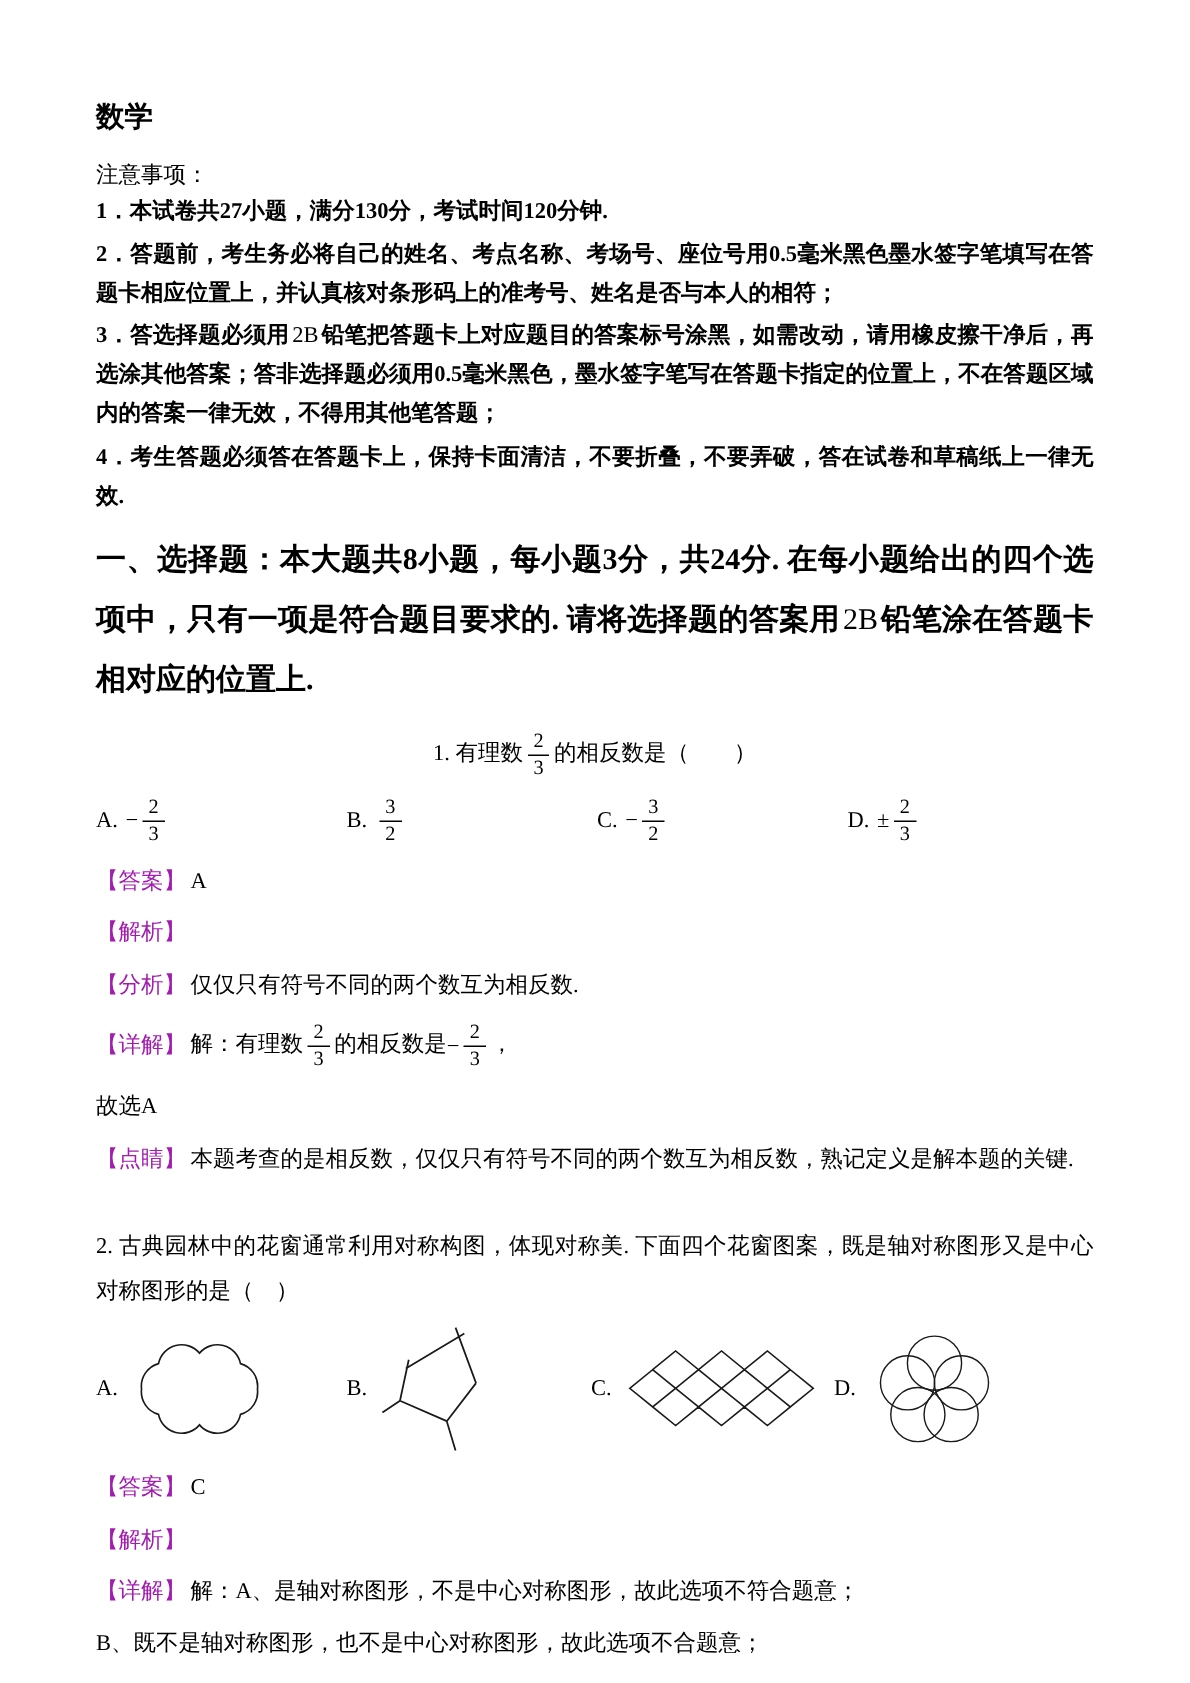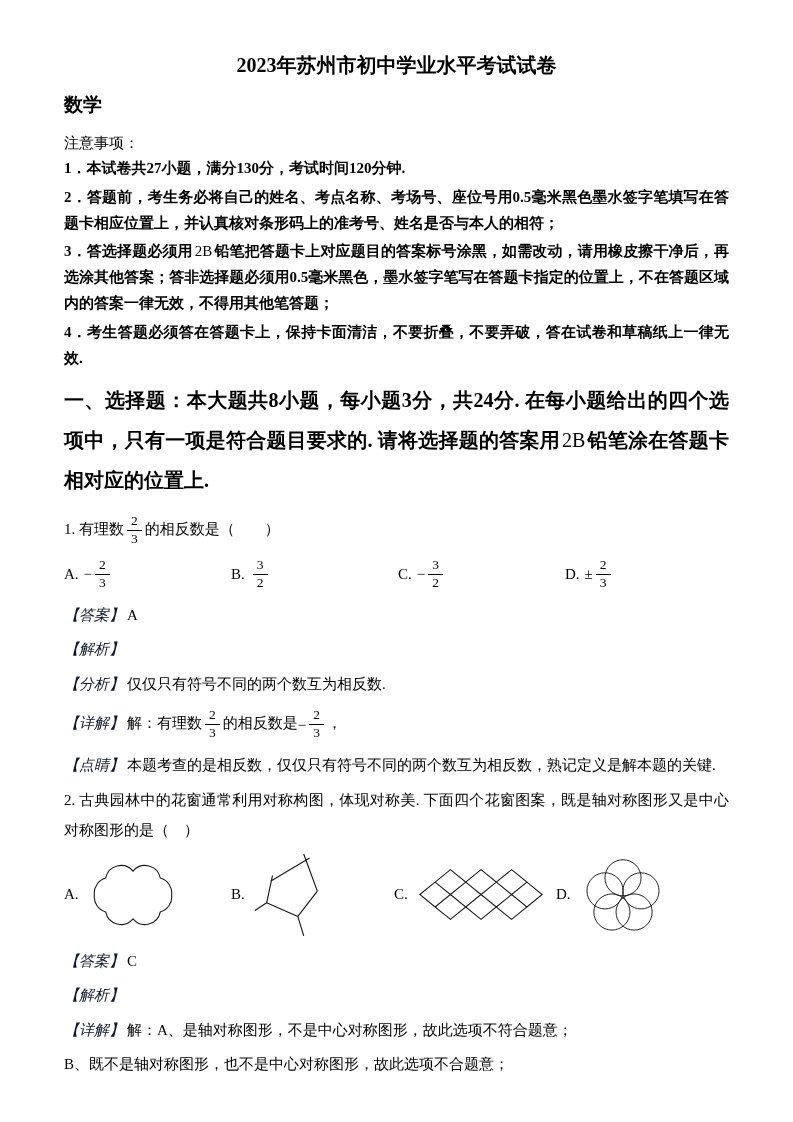--- a/index.html
+++ b/index.html
@@ -9,46 +9,45 @@
     font-family:"Liberation Serif","DejaVu Serif",serif;
     color:#000;
   }
   .page { padding:52px 64px 0 64px; }
   .title { font-size:20px; font-weight:bold; text-align:center; }
   .subtitle { font-size:19px; font-weight:bold; margin-top:13px; }
   .notice-head { font-size:15px; font-weight:normal; margin-top:16px; }
   .np { font-size:15px; font-weight:bold; line-height:1.72; text-align:justify; margin-top:3px; }
   .math-run { font-weight:normal; padding:0 2px; font-family:"Liberation Serif",serif; }
   .section-head { font-size:20px; font-weight:bold; line-height:2.0; text-align:justify; margin-top:9px; }
-  .stem { font-size:15px; margin-top:13px; line-height:1.6; }
-  .stem2 { font-size:15px; margin-top:8px; line-height:2.0; text-align:justify; }
+  .stem { font-size:15px; margin-top:13px; line-height:1.6;text-align:center; }
+  .stem2 { font-size:15px; margin-top:32px; line-height:2.0; text-align:justify; }
   .opt-row { display:flex; margin-top:9px; font-size:15px; align-items:center; }
   .opt { width:167px; display:flex; align-items:center; }
   .opt:last-child { width:auto; }
   .opt-label { margin-right:5px; }
   .frac { display:inline-flex; flex-direction:column; align-items:center; vertical-align:middle; font-size:13.5px; line-height:1.25; margin:0 3px; }
   .frac .num { padding:0 4px; border-bottom:1px solid #000; }
   .frac .den { padding:0 4px; }
   .mfrac { display:inline-flex; align-items:center; vertical-align:middle; }
   .ans-line { font-size:15px; margin-top:12px; line-height:1.5; }
-  .tag { color:#0f172a; margin-right:3px;font-style:italic; }
+  .tag { color:#a21caf; margin-right:3px; }
   .fig-row { display:flex; align-items:center; margin-top:7px; }
   .fig-opt { display:flex; align-items:center; font-size:15px; }
   .fig-cell-a { width:167px; }
   .fig-cell-b { width:163px; }
   .fig-cell-c { width:162px; }
   .fig-opt .opt-label { margin-right:8px; }
   .fig-opt svg { display:block; }
 </style>
 </head>
 <body>
 
 <div class="page">
 
-  <div class="title">2023年苏州市初中学业水平考试试卷</div>
   <div class="subtitle">数学</div>
 
   <p class="notice-head">注意事项：</p>
   <p class="np">1．本试卷共27小题，满分130分，考试时间120分钟.</p>
   <p class="np">2．答题前，考生务必将自己的姓名、考点名称、考场号、座位号用0.5毫米黑色墨水签字笔填写在答题卡相应位置上，并认真核对条形码上的准考号、姓名是否与本人的相符；</p>
   <p class="np"><span>3．答选择题必须用</span><span class="math-run">2B</span><span>铅笔把答题卡上对应题目的答案标号涂黑，如需改动，请用橡皮擦干净后，再选涂其他答案；答非选择题必须用0.5毫米黑色，墨水签字笔写在答题卡指定的位置上，不在答题区域内的答案一律无效，不得用其他笔答题；</span></p>
   <p class="np">4．考生答题必须答在答题卡上，保持卡面清洁，不要折叠，不要弄破，答在试卷和草稿纸上一律无效.</p>
 
   <p class="section-head"><span>一、选择题：本大题共8小题，每小题3分，共24分. 在每小题给出的四个选项中，只有一项是符合题目要求的. 请将选择题的答案用</span><span class="math-run">2B</span><span>铅笔涂在答题卡相对应的位置上.</span></p>
 
@@ -100,20 +99,21 @@
   <p class="ans-line"><span class="tag">【详解】</span><span>解：有理数</span><span class="frac">
         <span class="num">2</span>
         <span class="den">3</span>
       </span><span>的相反数是</span><span class="mfrac">
         <span>−</span>
         <span class="frac">
           <span class="num">2</span>
           <span class="den">3</span>
         </span>
       </span><span>，</span></p>
+  <p class="ans-line">故选A</p>
   <p class="ans-line"><span class="tag">【点睛】</span><span>本题考查的是相反数，仅仅只有符号不同的两个数互为相反数，熟记定义是解本题的关键.</span></p>
 
   <p class="stem2">2. 古典园林中的花窗通常利用对称构图，体现对称美. 下面四个花窗图案，既是轴对称图形又是中心对称图形的是（　）</p>
 
   <div class="fig-row">
     <div class="fig-opt fig-cell-a">
       <span class="opt-label">A.</span>
       <svg width="92" height="62" viewBox="0 0 100 64">
         <path d="M92,32 A17,17 0 0 1 79.7,50.4 A17,17 0 0 1 50,58 A17,17 0 0 1 20.3,50.4 A17,17 0 0 1 8,32 A17,17 0 0 1 20.3,13.6 A17,17 0 0 1 50,6 A17,17 0 0 1 79.7,13.6 A17,17 0 0 1 92,32 Z" fill="none" stroke="#1a1a1a" stroke-width="1.2"></path>
       </svg>

